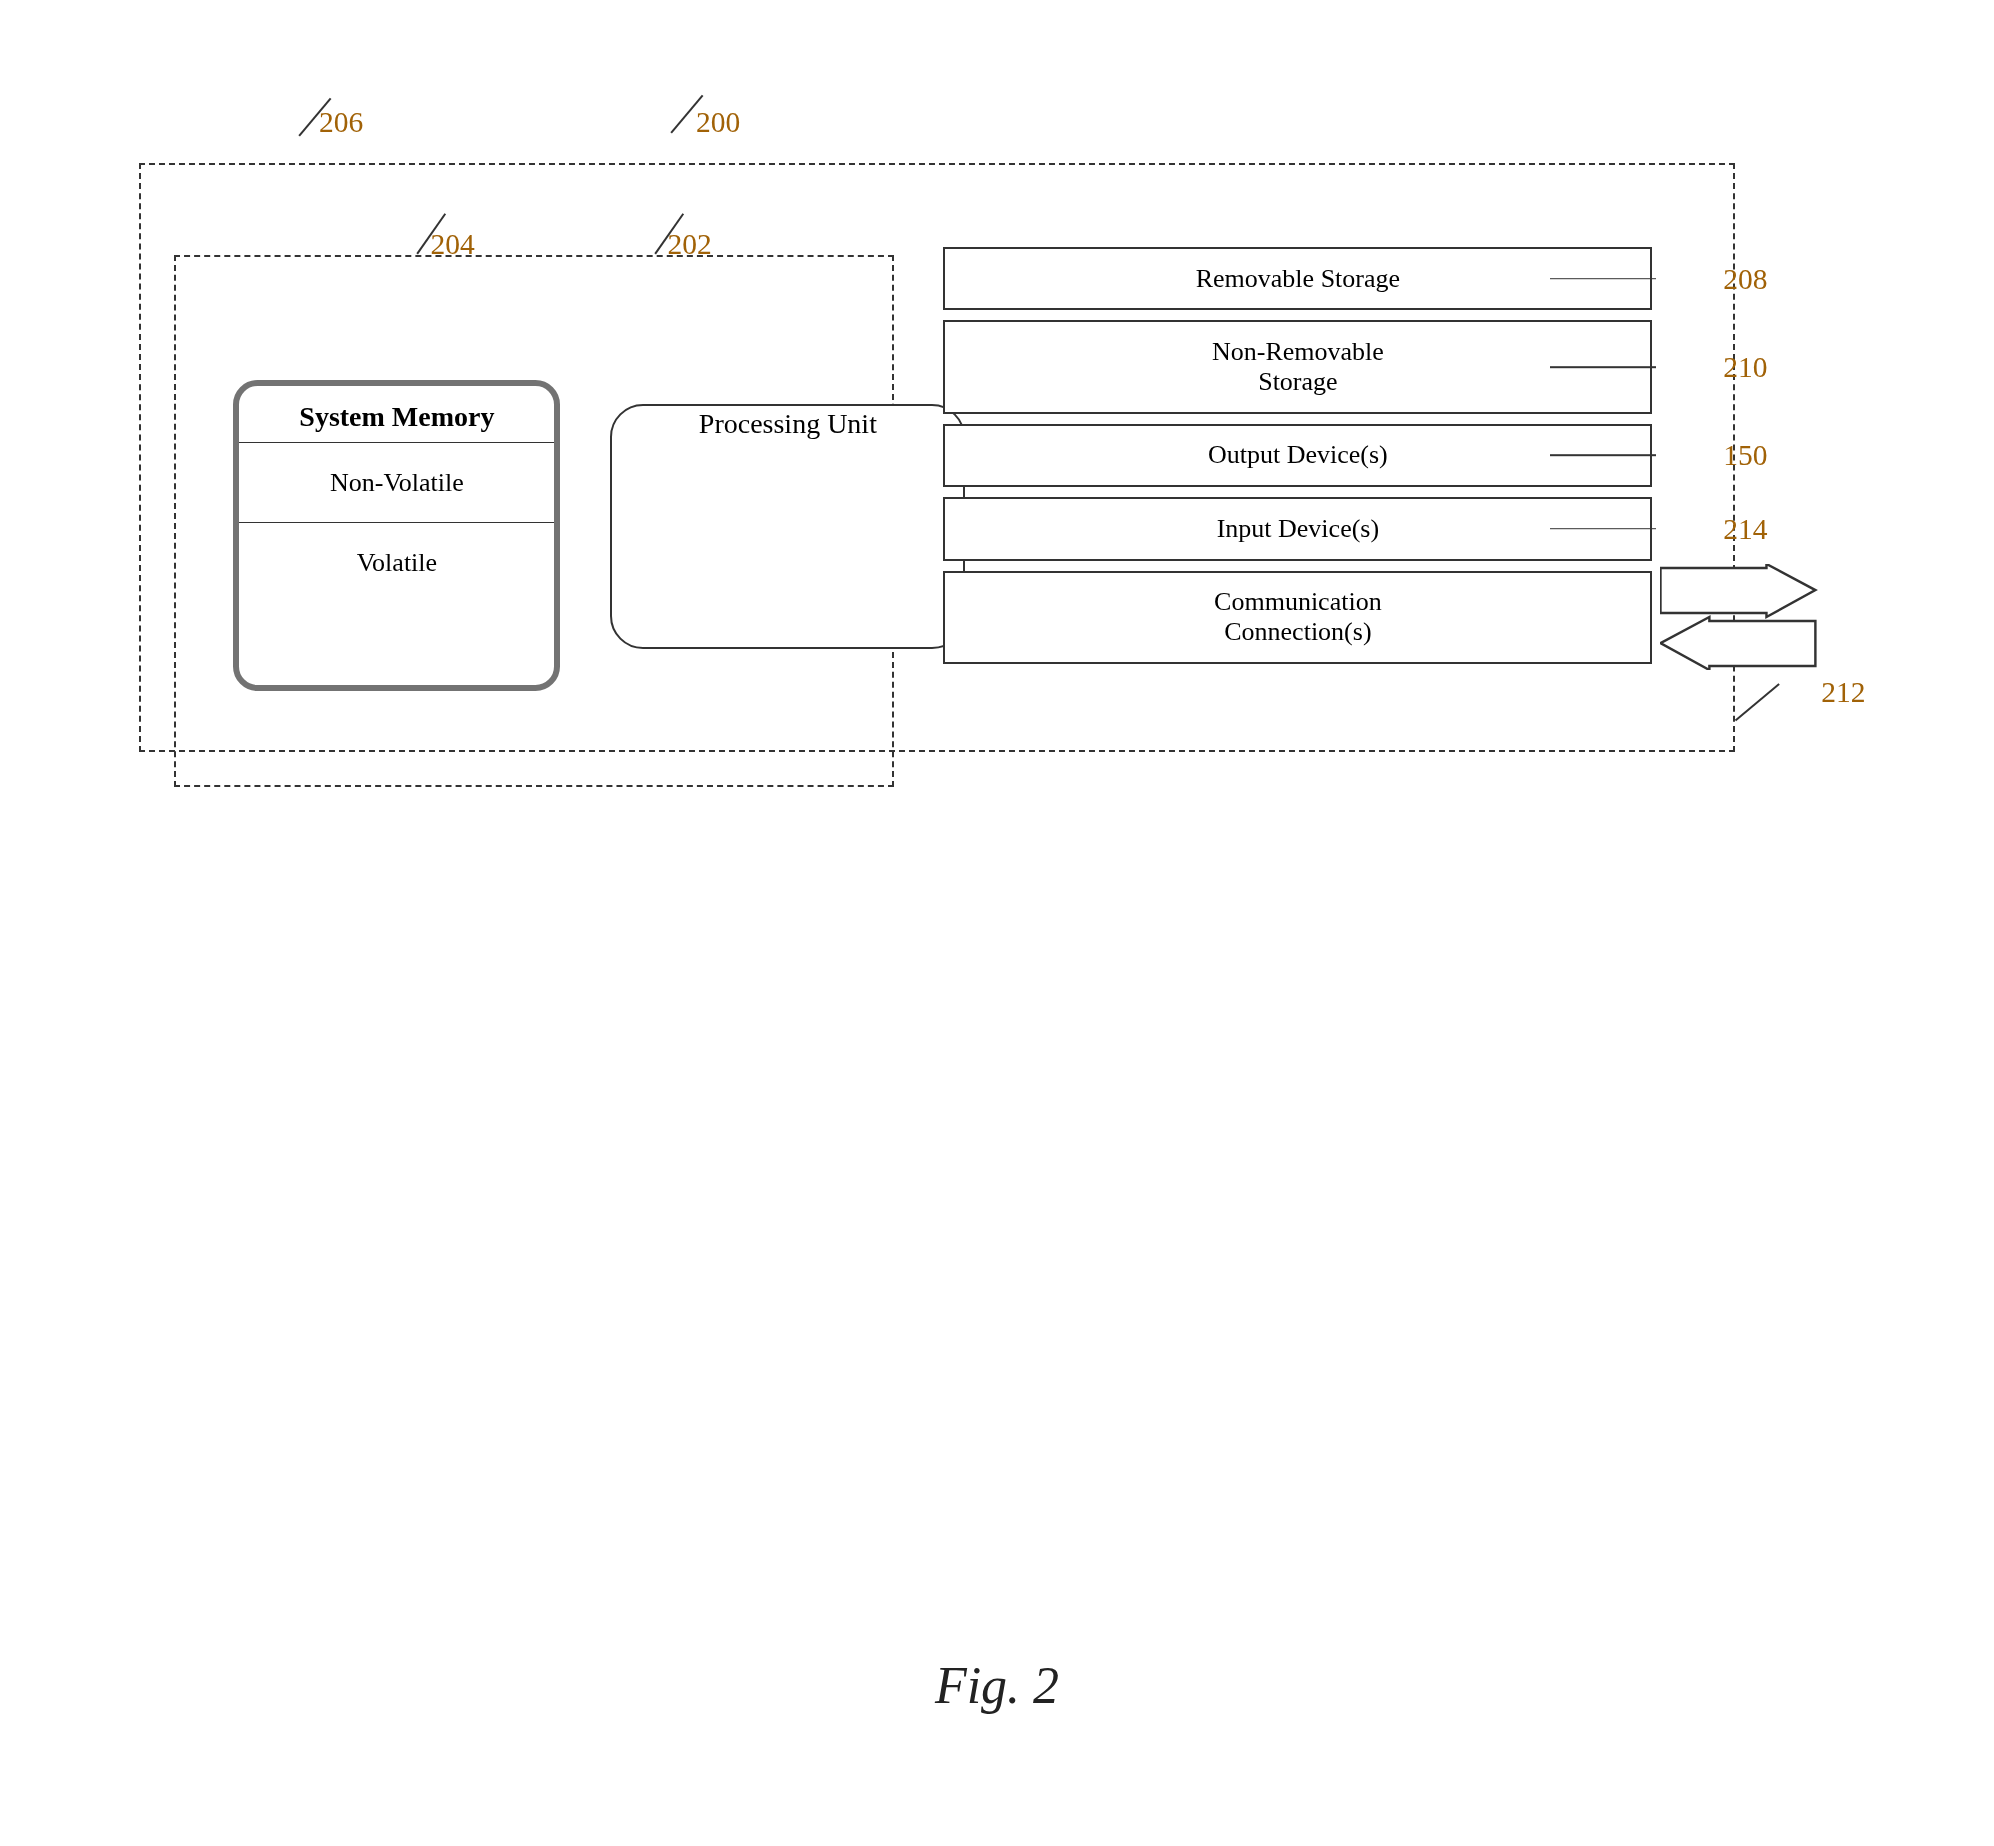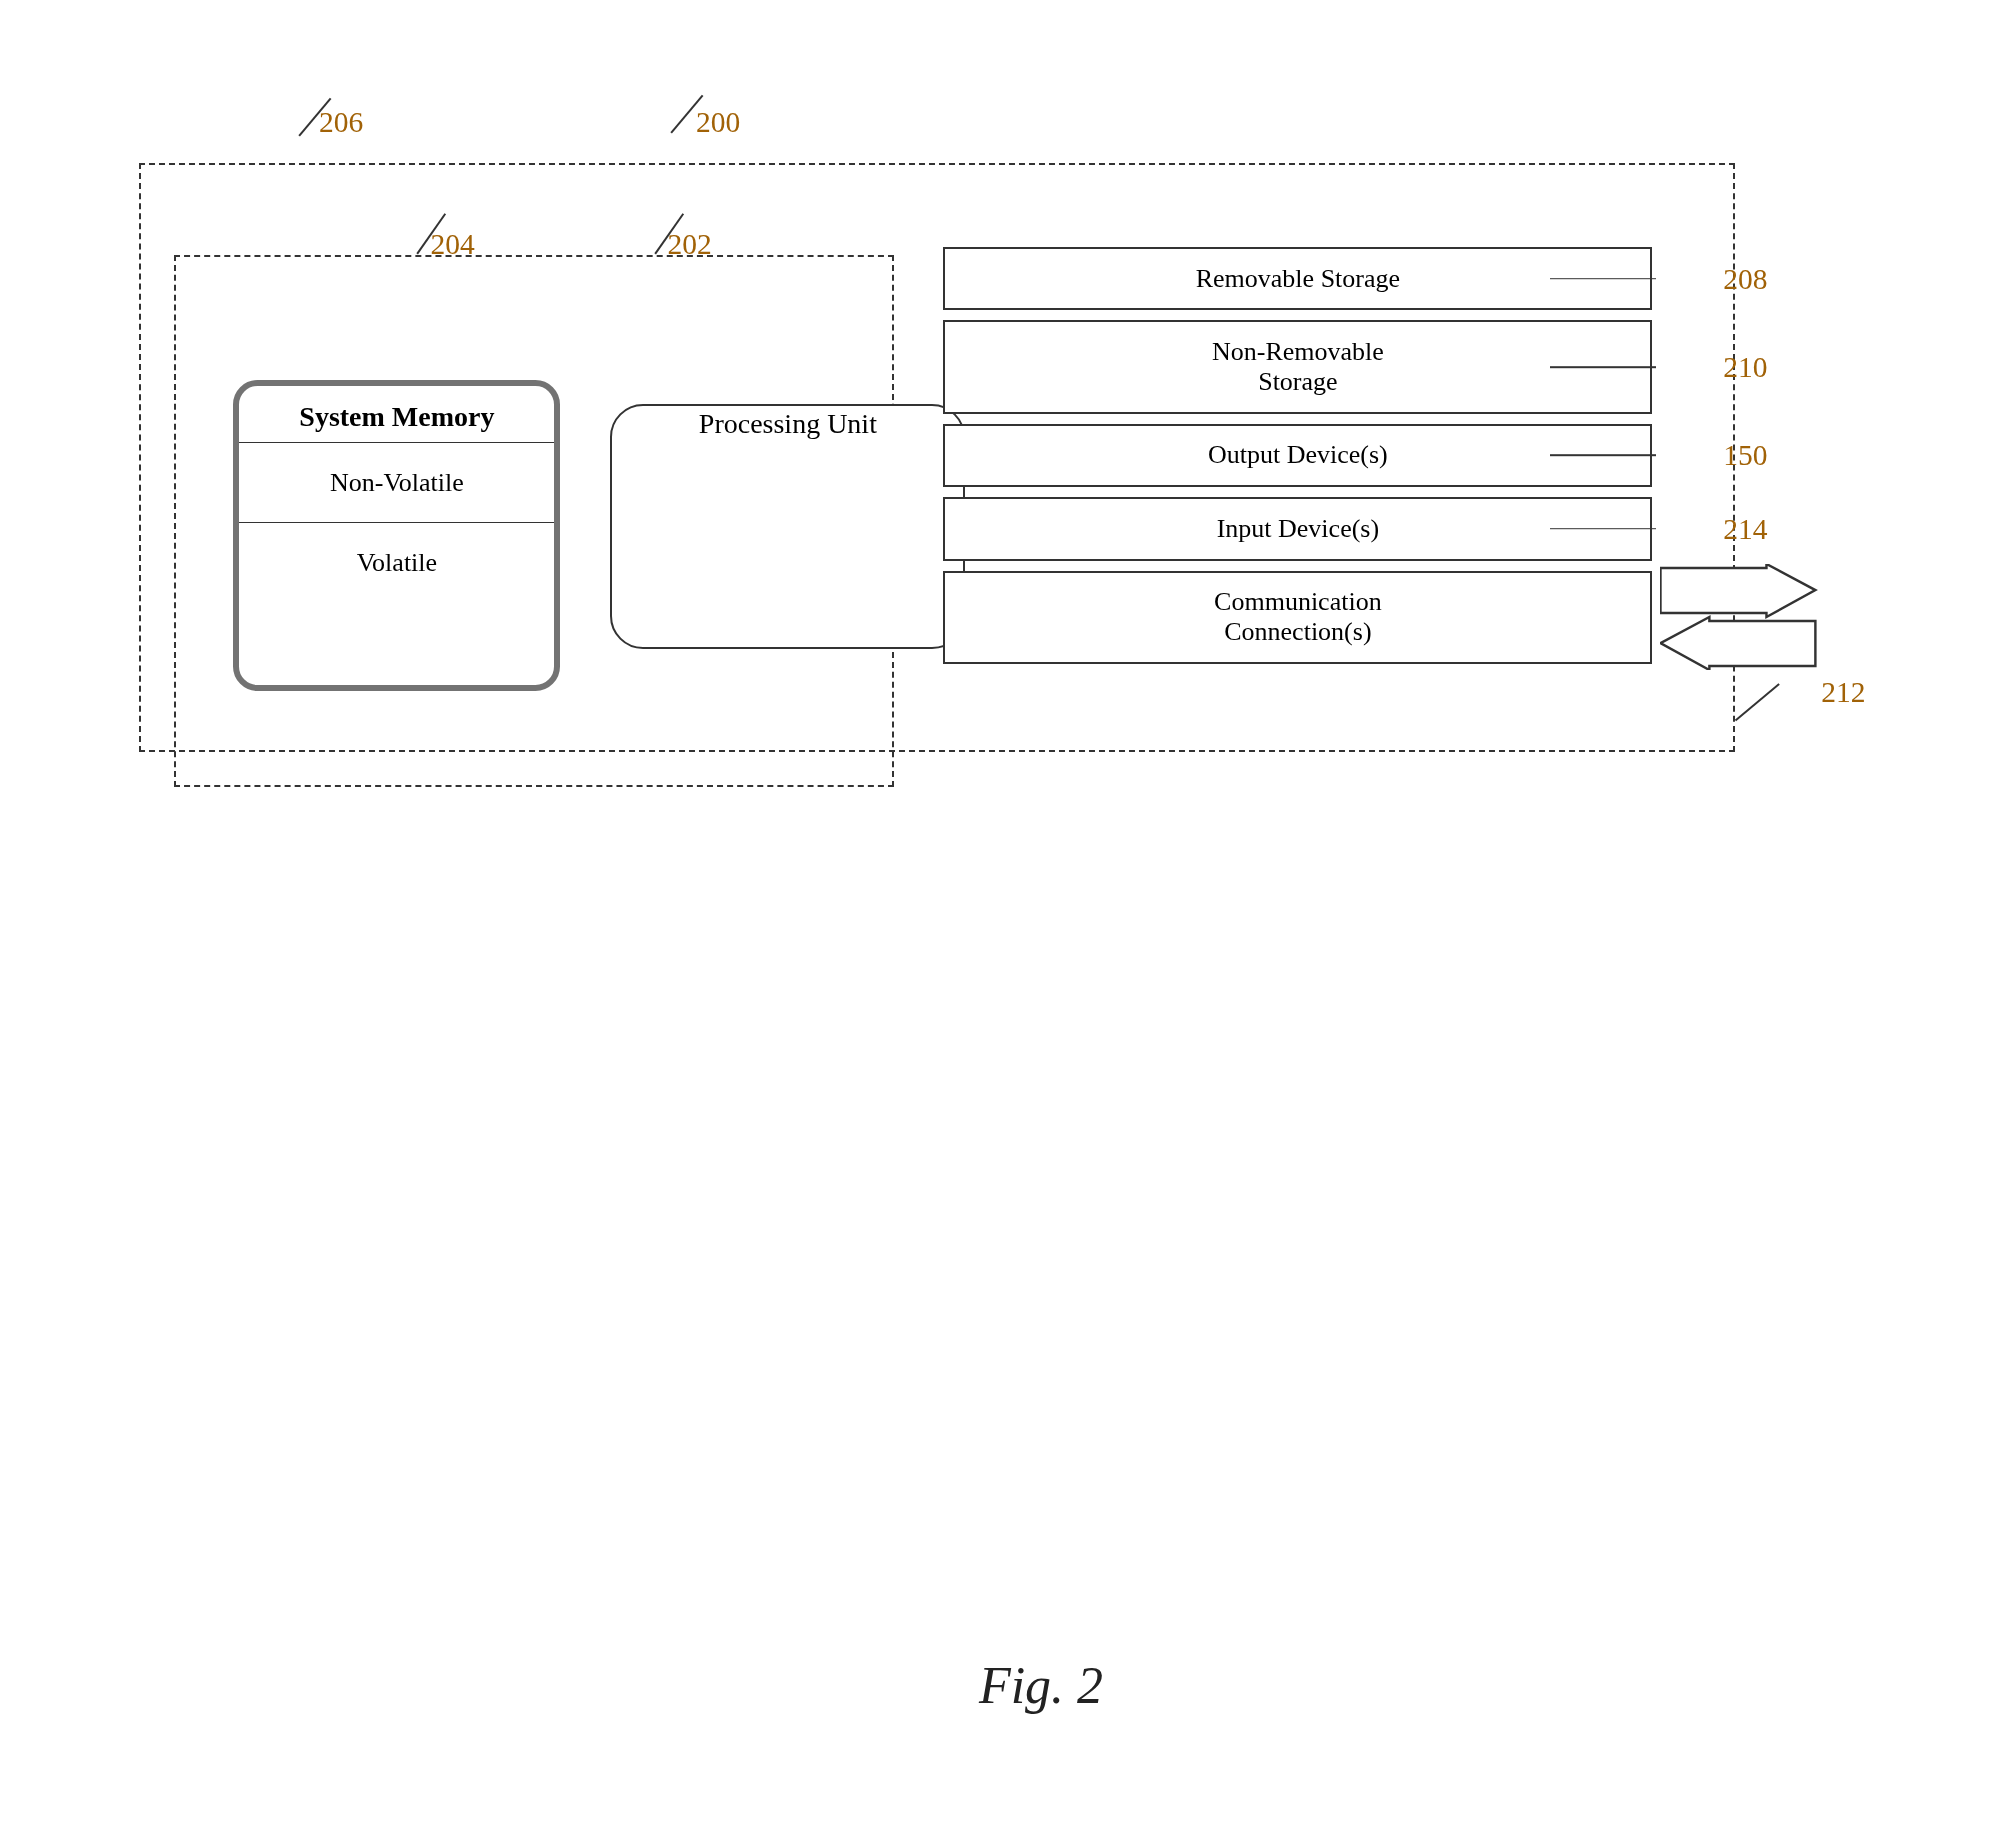--- a/index.html
+++ b/index.html
@@ -114,21 +114,20 @@
 
     
     .fig-label {
       position: absolute;
       bottom: 131px;
       left: 50%;
       transform: translateX(-50%);
       font-size: 52px;
       color: #222;
       font-style: italic;
-      margin-left: 44px;
     }
 
     
     .ref-label {
       position: absolute;
       font-size: 29.5px;
       color: #a16207;
     }
 
     .slash-line {

